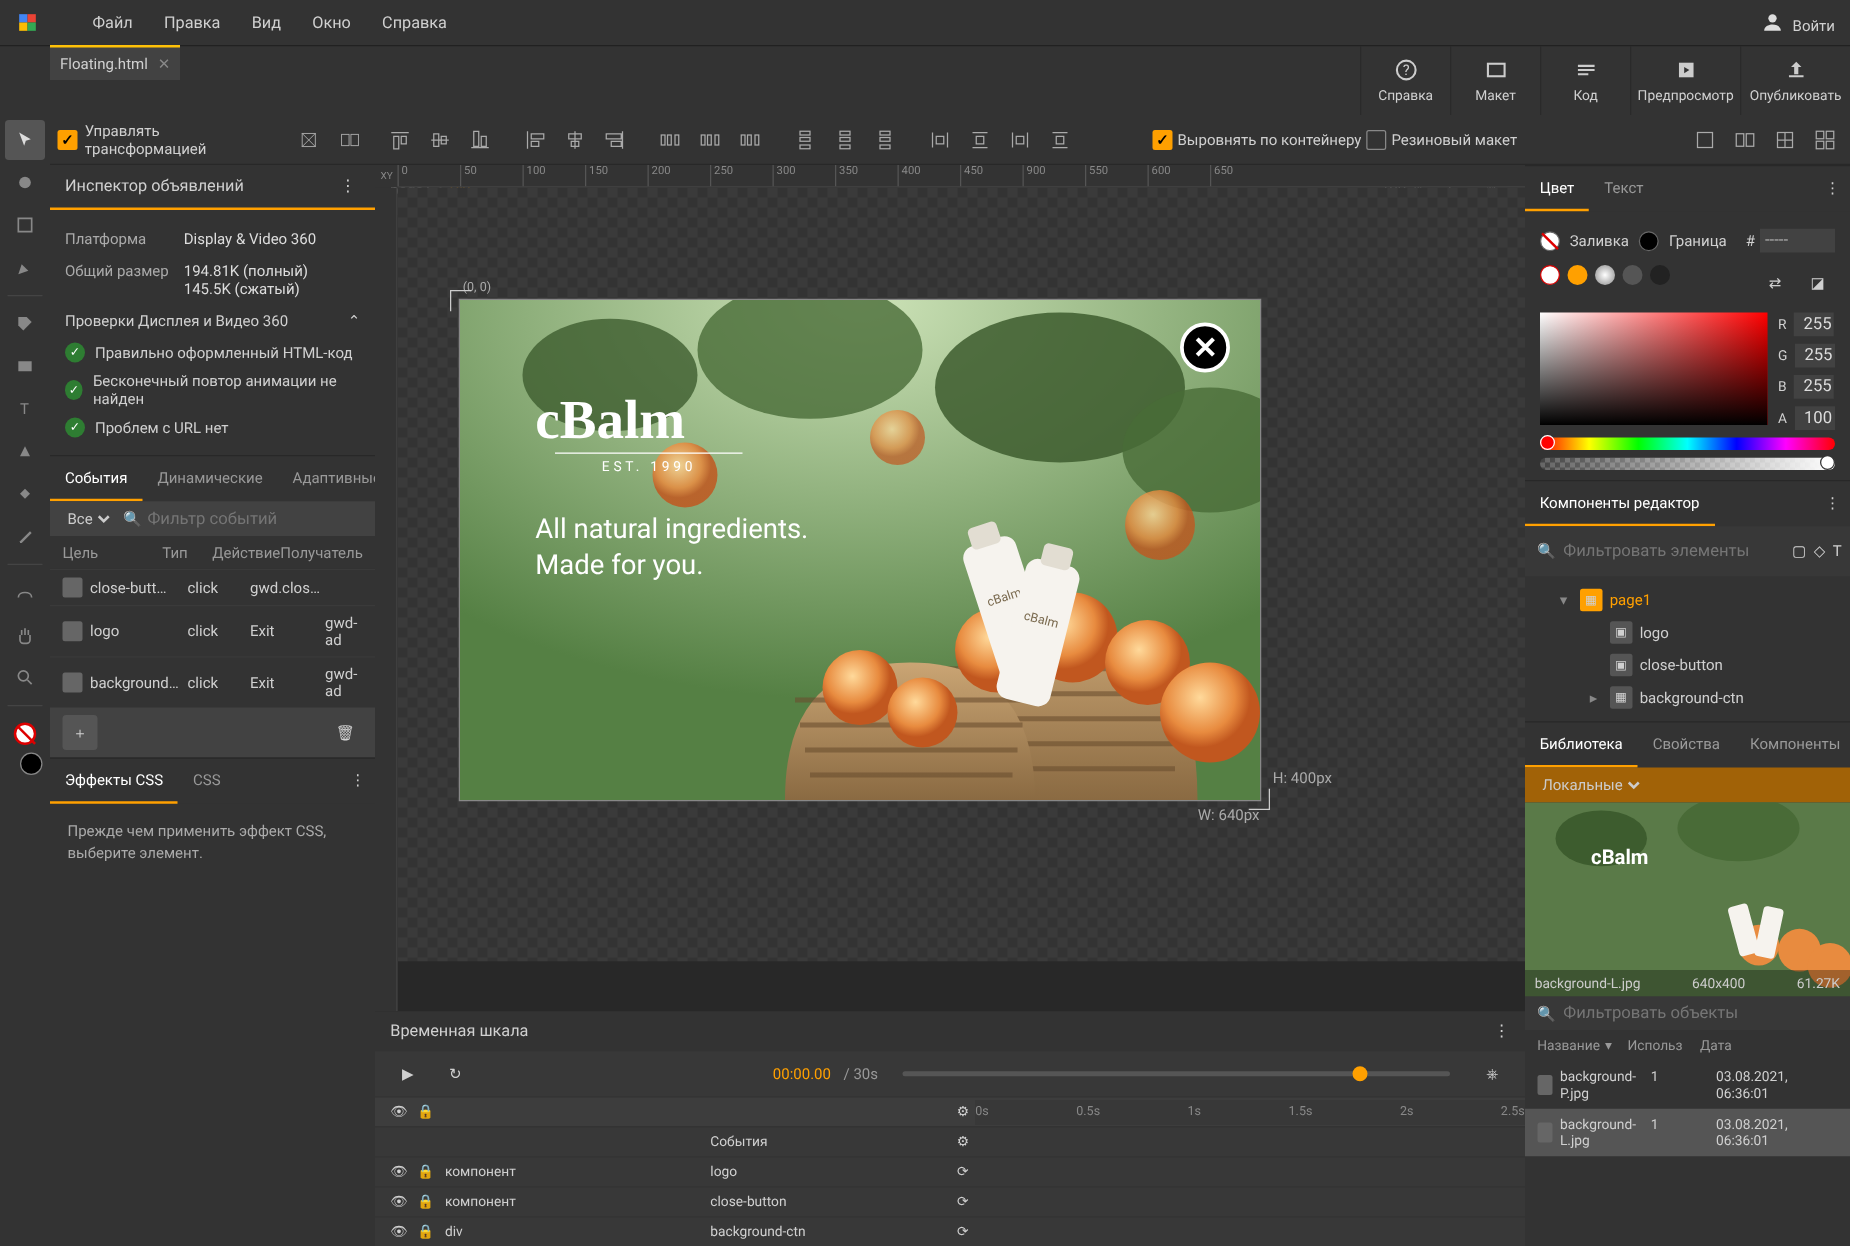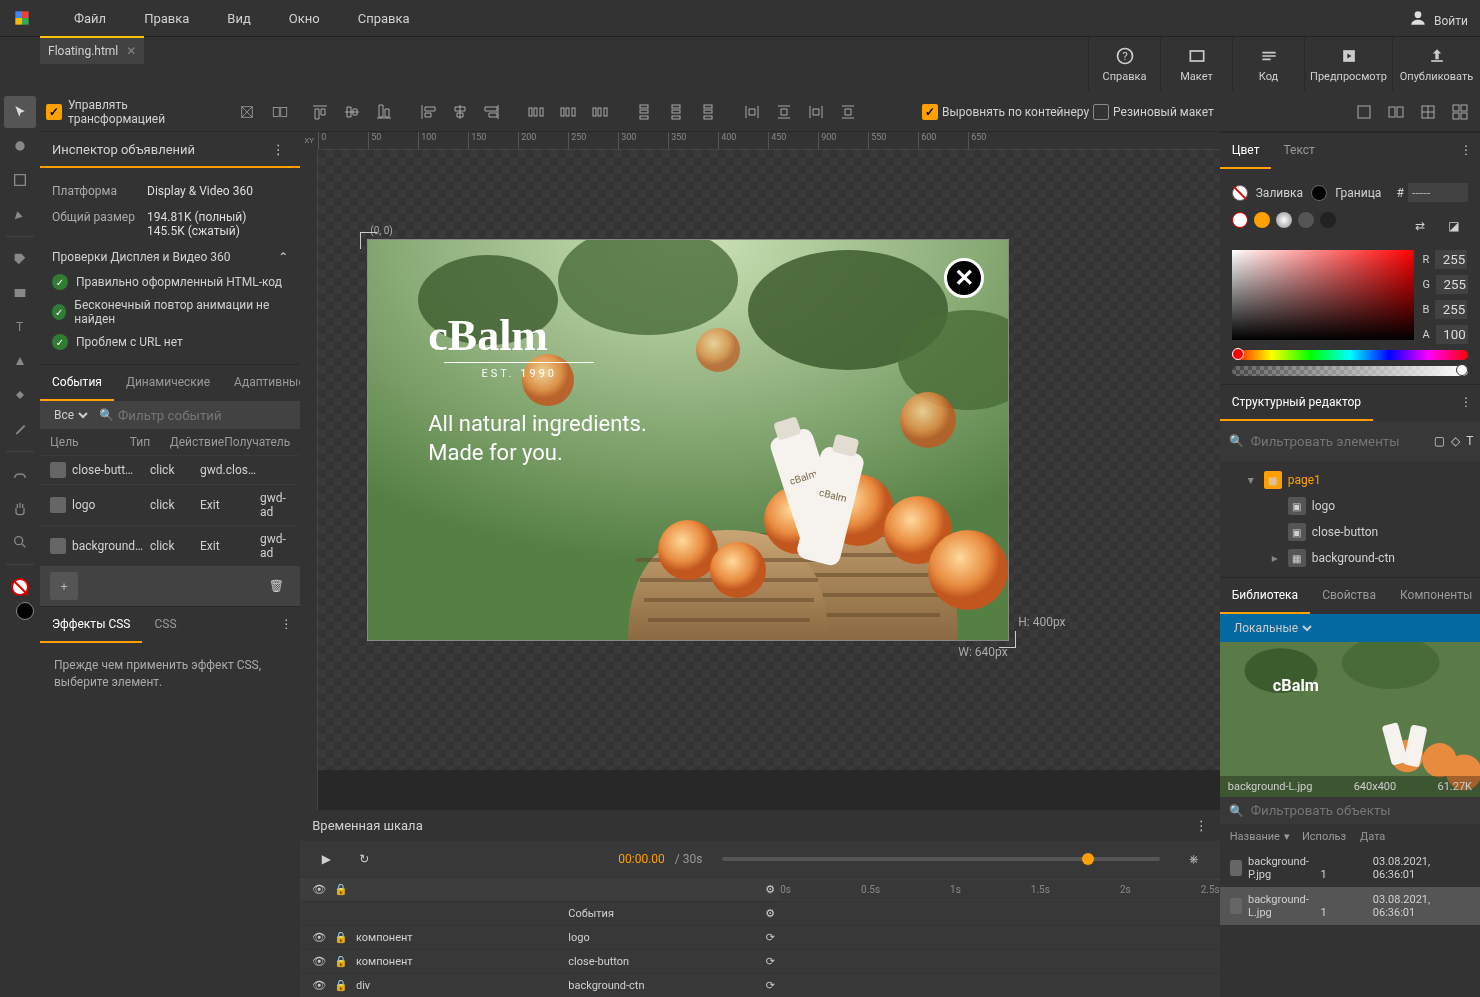--- a/index.html
+++ b/index.html
@@ -1,18 +1,18 @@
 <!DOCTYPE html>
 <html><head>
 <meta charset="utf-8">
 <style>
 * { margin: 0; padding: 0; box-sizing: border-box; font-family: Roboto, Arial, sans-serif; }
 body { background: #212121; color: #d0d0d0; font-size: 12px; overflow: hidden; width: 1480px; height: 997px; }
 .titlebar { height: 36px; background: #333333; display: flex; align-items: center; padding: 0 12px; }
-.menu-items { display: flex; gap: 18px; margin-left: 32px; }
+.menu-items { display: flex; gap: 5px; margin-left: 32px; }
 .menu-items span { padding: 6px 10px; cursor: pointer; font-size: 13px; }
 .login { margin-left: auto; display: flex; align-items: flex-end; gap: 6px; cursor: pointer; }
 .app-logo { width: 20px; height: 20px; display: inline-block; }
 .toolbar-top { height: 56px; background: #333333; display: flex; align-items: stretch; border-top: 1px solid #212121; }
 .tabrow { position: absolute; top: 36px; left: 40px; height: 28px; display: flex; align-items: center; background: #424242; padding: 0 8px; border-top: 2px solid #ffc107; gap: 8px; font-size: 12px; }
 .toolbar-right { margin-left: auto; display: flex; }
 .toolbar-btn { width: 72px; display: flex; flex-direction: column; align-items: center; justify-content: center; gap: 4px; font-size: 11px; border-left: 1px solid #2a2a2a; cursor: pointer; }
 .toolbar-btn.wide { width: 88px; }
 .toolbar-btn svg { width: 20px; height: 20px; }
 .main { display: flex; height: calc(997px - 92px); }
@@ -113,21 +113,21 @@
 .tree .page-name { color: #ffa000; }
 .thumb-area { padding: 0; }
 .thumb { width: 100%; height: 155px; position: relative; }
 .thumb-meta { display: flex; padding: 4px 8px; font-size: 11px; color: #ccc; justify-content: space-between; background: rgba(0,0,0,0.3); position: absolute; bottom: 0; left: 0; right: 0; }
 .lib-search { padding: 6px 10px; display: flex; align-items: center; gap: 6px; background: #383838; }
 .lib-search input { flex: 1; background: transparent; border: none; color: #ccc; outline: none; }
 .lib-hdr { display: flex; padding: 6px 10px; font-size: 11px; color: #999; gap: 8px; }
 .lib-hdr .c1 { flex: 1; display: flex; gap: 4px; }
 .lib-hdr .c2 { width: 50px; }
 .lib-hdr .c3 { width: 110px; }
-.lib-row { display: flex; padding: 6px 10px; font-size: 11px; align-items: flex-end; gap: 8px; }
+.lib-row { display: flex; padding: 6px 10px; font-size: 11px; align-items: flex-start; gap: 8px; }
 .lib-row .c1 { flex: 1; display: flex; gap: 6px; align-items: center; }
 .lib-row .c2 { width: 50px; }
 .lib-row .c3 { width: 110px; }
 .lib-row.sel { background: #555; }
 .left-actions { display: flex; padding: 6px 10px; background: #424242; }
 .css-hint { padding: 14px; color: #aaa; font-size: 12px; line-height: 1.4; }
 </style>
 </head>
 <body>
 
@@ -732,21 +732,21 @@
         </div>
       </div>
       <div class="hue-bar">
           <div class="kn"></div>
         </div>
       <div class="alpha-bar">
           <div class="kn"></div>
         </div>
     </div>
     <div class="tabsrow">
-      <span class="tab active">Структурный редактор</span>
+      <span class="tab active">Компоненты редактор</span>
       <span class="more">⋮</span>
     </div>
     <div class="lib-search">
       <span>🔍</span>
       <input placeholder="Фильтровать элементы" style="">
       <span class="icon-btn">▢</span>
       <span class="icon-btn">◇</span>
       <span class="icon-btn">T</span>
       <span class="icon-btn">▭</span>
     </div>
@@ -771,21 +771,21 @@
           <span class="nic">▦</span>
           <span>background-ctn</span>
         </div>
     </div>
     <div class="tabsrow">
       <span class="tab active">Библиотека</span>
       <span class="tab">Свойства</span>
       <span class="tab">Компоненты</span>
 
     </div>
-    <div class="events-filter" style="background:#0369a1">
+    <div class="events-filter" style="background:#a16207">
       <select><option>Локальные</option></select>
     </div>
     <div class="thumb-area">
       <div class="thumb">
         <svg width="100%" height="100%" viewBox="0 0 640 400" preserveAspectRatio="xMidYMid slice">
           <rect width="640" height="400" fill="#5a7a48"></rect>
           <ellipse cx="150" cy="80" rx="90" ry="55" fill="#3d5c2e"></ellipse>
           <ellipse cx="420" cy="60" rx="120" ry="65" fill="#496b37"></ellipse>
           <circle cx="460" cy="290" r="40" fill="#e88b3f"></circle>
           <circle cx="540" cy="300" r="42" fill="#e88b3f"></circle>

